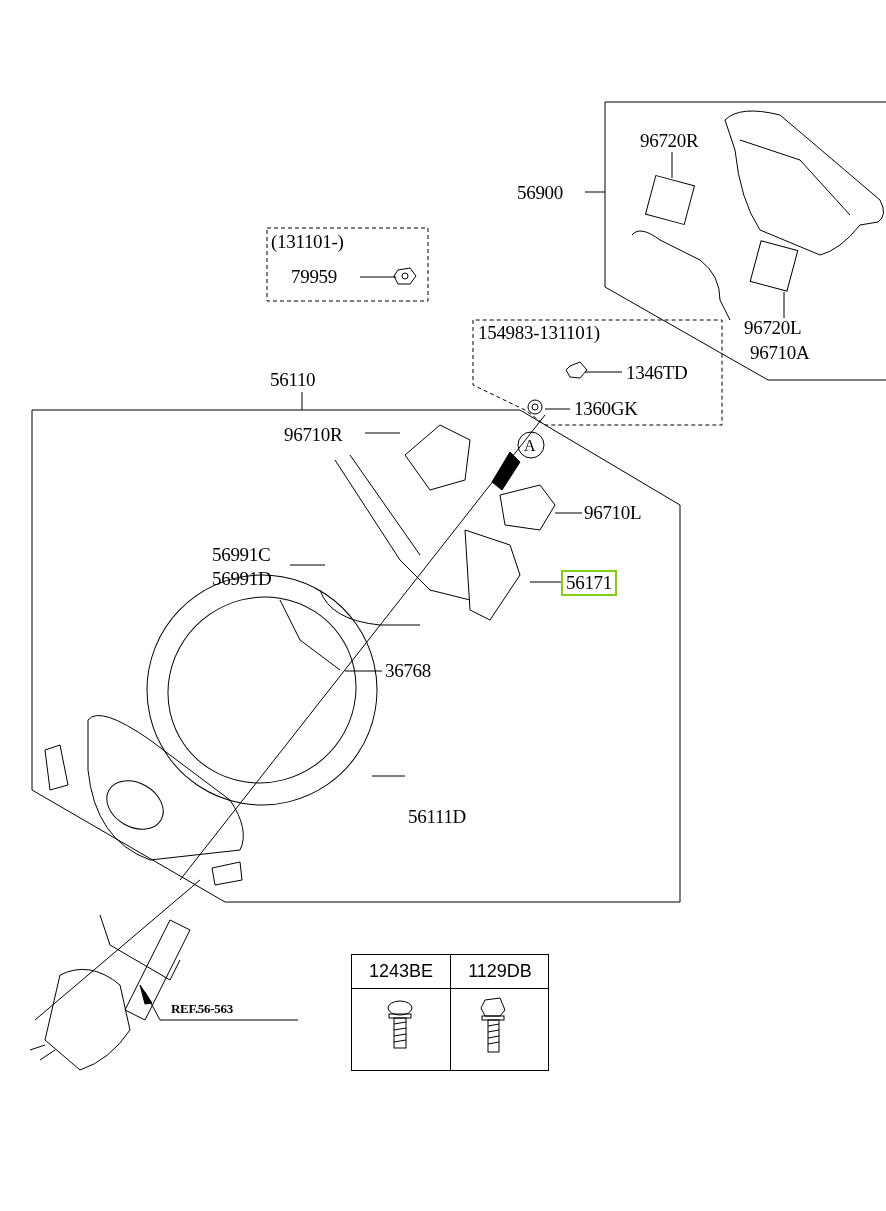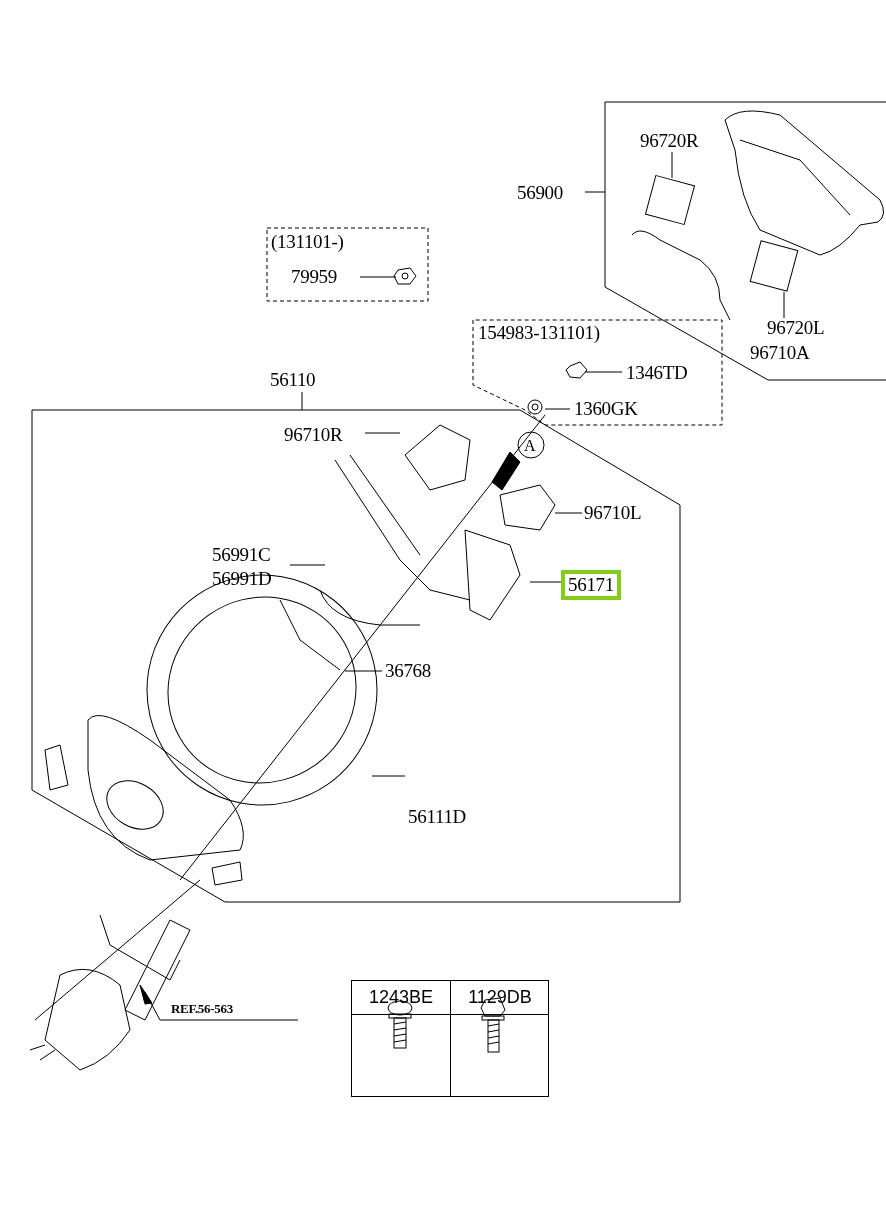--- a/index.html
+++ b/index.html
@@ -1,25 +1,25 @@
 <!DOCTYPE html>
 <html><head>
 <meta charset="utf-8">
 <style>
   html, body { margin: 0; padding: 0; background: #ffffff; }
   body { width: 886px; height: 1211px; position: relative; overflow: hidden;
          font-family: "Liberation Sans", sans-serif; color: #000; }
   svg { position: absolute; left: 0; top: 0; }
   .lbl { position: absolute; font-size: 19px; line-height: 20px; white-space: nowrap;
          font-family: Liberation Serif, serif; letter-spacing: -0.3px; }
-  .hl { border: 4px solid #84cc16; padding: 1px 3px; }
+  .hl { border: 2px solid #84cc16; padding: 1px 3px; }
   .ref { font-weight: bold; font-size: 13px; }
   .tbl { position: absolute; left: 351px; top: 954px; width: 198px; height: 117px;
          border: 1px solid #000; box-sizing: border-box; display: grid;
-         grid-template-columns: 99px 98px; grid-template-rows: 34px 82px; margin-top: 26px; }
+         grid-template-columns: 99px 98px; grid-template-rows: 34px 82px; }
   .tbl > div { border-right: 1px solid #000; box-sizing: border-box; position: relative; }
   .tbl > div:nth-child(2n) { border-right: none; }
   .tbl .h { border-bottom: 1px solid #000; font-size: 18px; text-align: center; line-height: 32px; }
 </style>
 </head>
 <body>
 
 <svg width="886" height="1211" viewBox="0 0 886 1211" fill="none" stroke="#000" stroke-width="1">
 
   <g>
@@ -99,21 +99,21 @@
   <g>
     <polygon points="485,1000 500,998 505,1010 500,1016 485,1016 481,1008"></polygon>
     <rect x="482" y="1016" width="22" height="4"></rect>
     <rect x="488" y="1020" width="11" height="32"></rect>
     <path d="M488,1026 L499,1024 M488,1032 L499,1030 M488,1038 L499,1036 M488,1044 L499,1042"></path>
   </g>
 </svg>
 
 <div class="lbl" style="left:517px;top:183px">56900</div>
 <div class="lbl" style="left:640px;top:131px">96720R</div>
-<div class="lbl" style="left:767px;top:318px">96720L</div>
+<div class="lbl" style="left:744px;top:318px">96720L</div>
 <div class="lbl" style="left:750px;top:343px">96710A</div>
 <div class="lbl" style="left:271px;top:232px">(131101-)</div>
 <div class="lbl" style="left:291px;top:267px">79959</div>
 <div class="lbl" style="left:478px;top:323px">154983-131101)</div>
 <div class="lbl" style="left:626px;top:363px">1346TD</div>
 <div class="lbl" style="left:574px;top:399px">1360GK</div>
 <div class="lbl" style="left:270px;top:370px">56110</div>
 <div class="lbl" style="left:284px;top:425px">96710R</div>
 <div class="lbl" style="left:524px;top:436px;font-size:16px">A</div>
 <div class="lbl" style="left:584px;top:503px">96710L</div>

